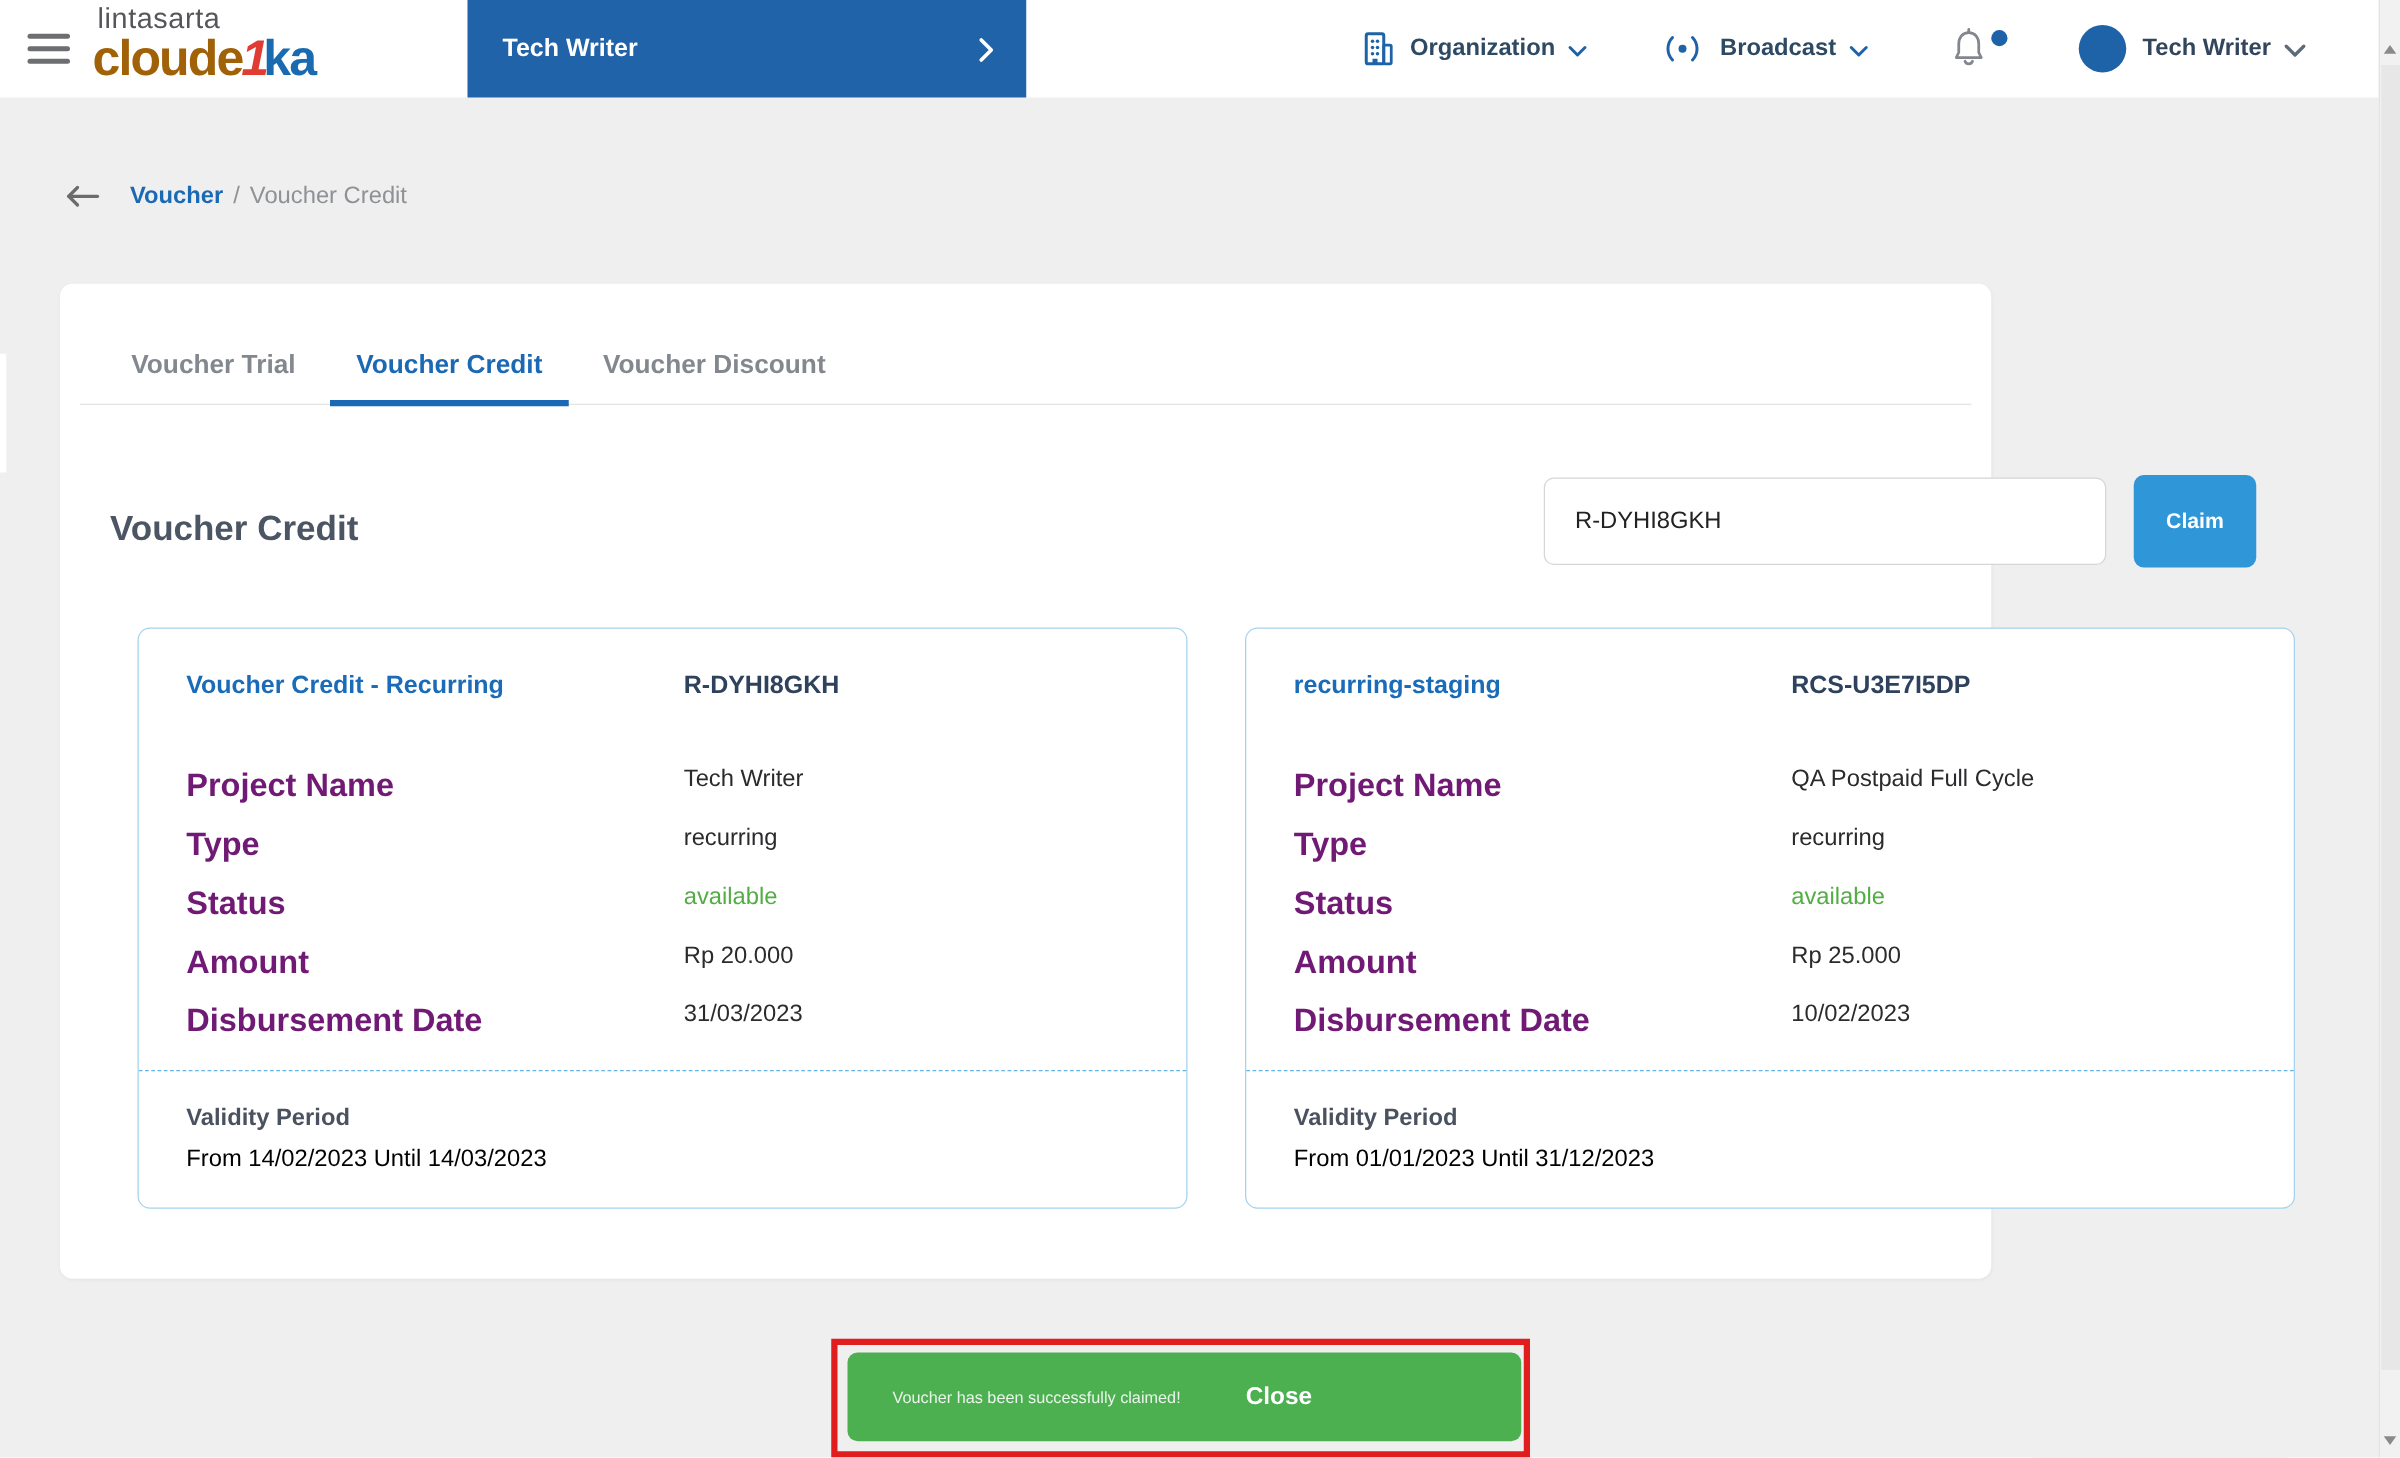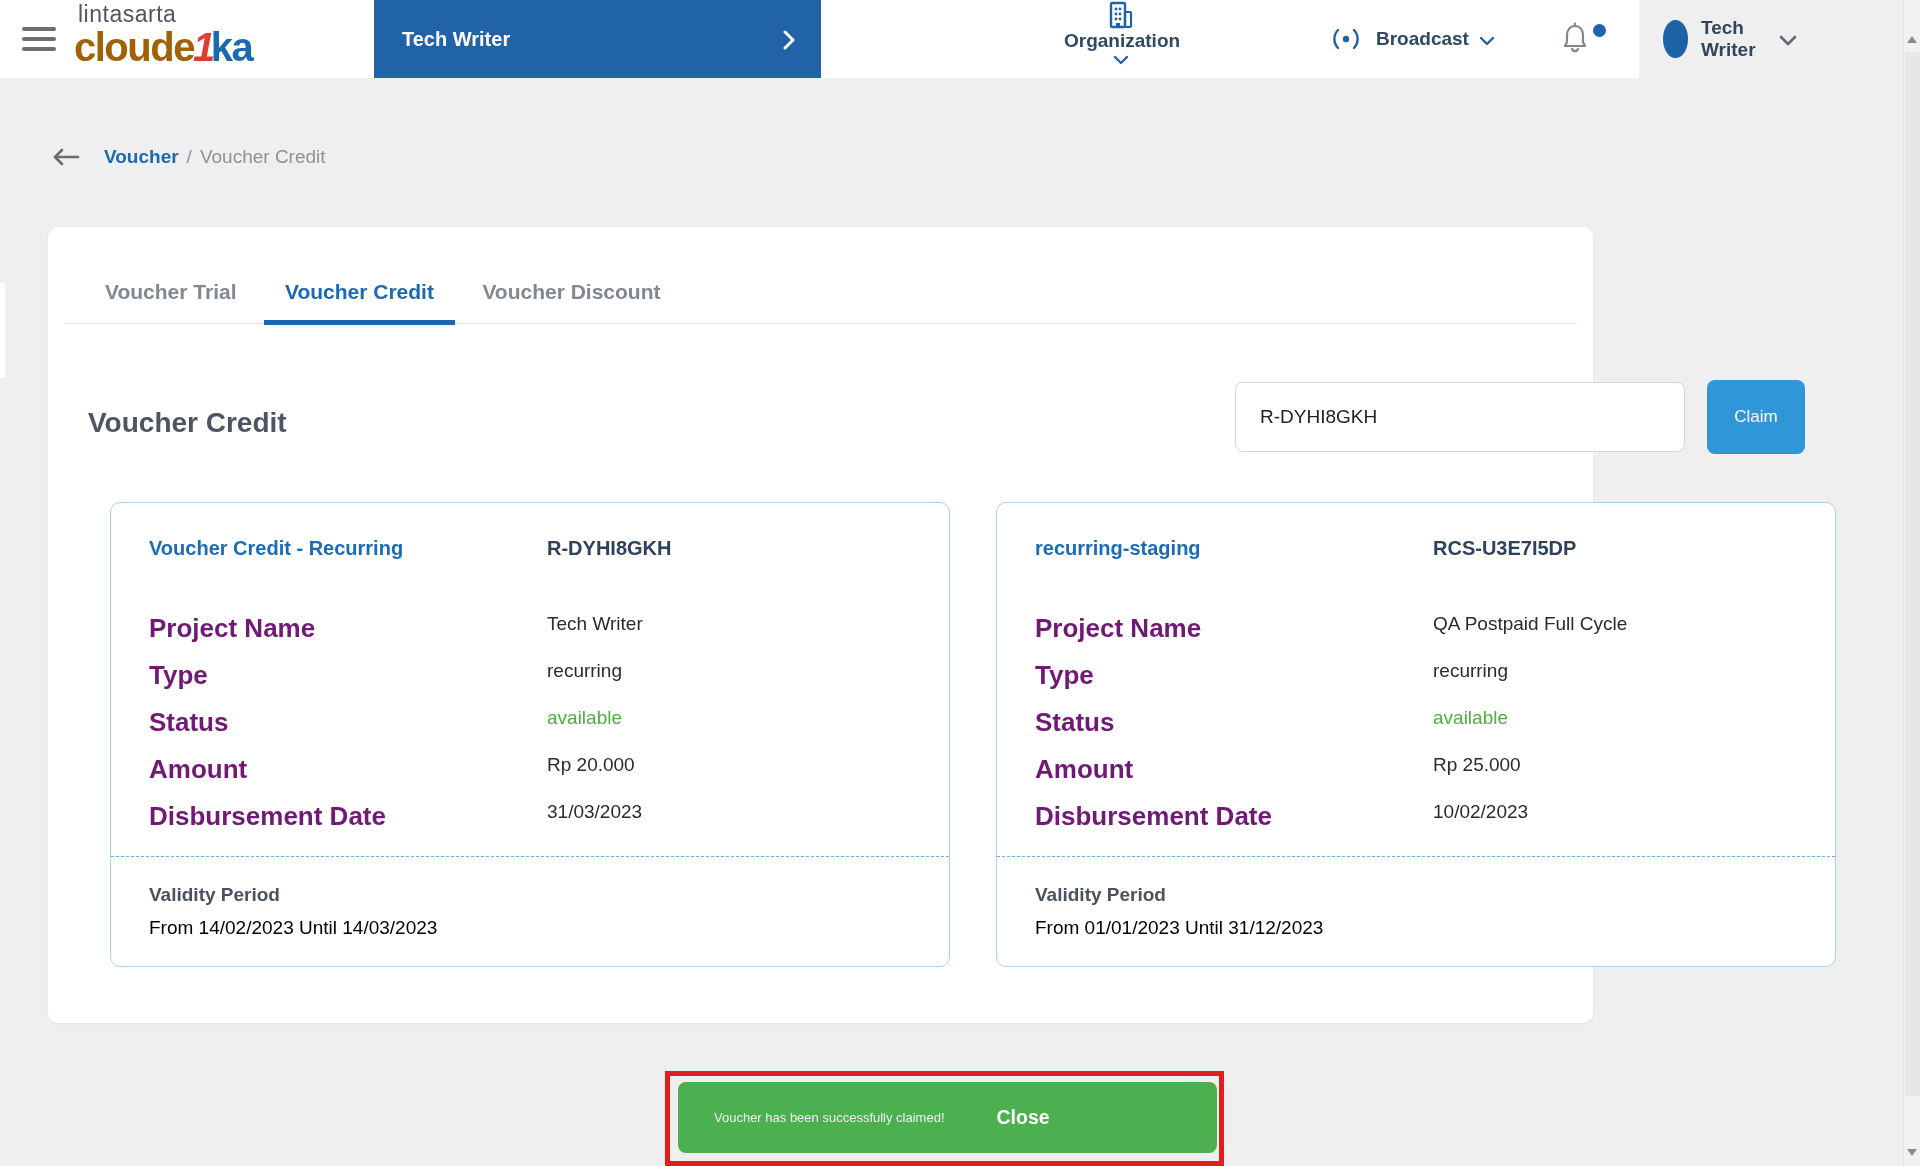--- a/index.html
+++ b/index.html
@@ -6,41 +6,41 @@
   html,body { width:1920px; height:1166px; overflow:hidden; }
   body {
     font-family:"Liberation Sans", sans-serif;
     background:#efefef;
     position:relative;
     color:#2b2b2e;
   }
 
   
   .header {
-    position:absolute; left:0; top:0; width:1639px; height:78px;
+    position:absolute; left:0; top:0; width:1903px; height:78px;
     background:#ffffff; z-index:5;
   }
   .hamburger { position:absolute; left:22px; top:27px; width:34px; height:24px; cursor:pointer; }
   .hamburger span { display:block; width:34px; height:4px; background:#6d6e71; border-radius:2px; margin-bottom:6px; }
   .logo { position:absolute; left:74px; top:3px; line-height:1; }
   .logo .logo-top { font-size:23px; color:#55565a; letter-spacing:.5px; padding-left:4px; }
   .logo .logo-bottom { font-size:40px; font-weight:bold; letter-spacing:-1.5px; margin-top:1px; }
   .logo .lb1 { color:#a16207; }
   .logo .lb2 { color:#e03c31; font-style:italic; margin:0 -3px 0 -1px; }
   .logo .lb3 { color:#1a6ab0; }
 
   .project-btn {
     position:absolute; left:374px; top:0; width:447px; height:78px;
     background:#2163a8; display:flex; align-items:center; cursor:pointer;
   }
   .project-btn .pb-label { color:#fff; font-weight:bold; font-size:20px; margin-left:28px; }
   .project-btn .pb-chevron { position:absolute; right:26px; top:30px; }
 
   .hdr-item { position:absolute; top:0; height:78px; display:flex; align-items:center; cursor:pointer; }
-  .hdr-org { left:1052px;flex-direction:column; }
+  .hdr-org { left:1090px; }
   .hdr-broadcast { left:1328px; }
   .hdr-label { font-weight:bold; font-size:19px; color:#2e4a63; margin:0 10px 0 12px; }
   .chev-down { margin-top:3px; }
 
   .bell-wrap { position:absolute; left:1560px; top:22px; width:46px; height:36px; cursor:pointer; }
   .bell-dot { position:absolute; right:0; top:2px; width:13px; height:13px; border-radius:50%; background:#1e62a8; }
 
   .user-wrap { position:absolute; left:1663px; top:0; height:78px; display:flex; align-items:center; cursor:pointer; }
   .avatar { width:38px; height:38px; border-radius:50%; background:#1e62a8; }
   .user-name { font-weight:bold; font-size:19px; color:#32455c; margin:0 10px 0 13px; }
@@ -75,21 +75,21 @@
   .section-title { position:absolute; left:40px; top:180px; font-size:28px; font-weight:bold; color:#4b5563; }
 
   .claim-input {
     position:absolute; left:1187px; top:155px; width:450px; height:70px;
     border:1px solid #d6d6d6; border-radius:8px; padding:0 24px;
     font-family:"Liberation Sans", sans-serif; font-size:19px; color:#222; outline:none; background:#fff;
   }
   .claim-btn {
     position:absolute; left:1659px; top:153px; width:98px; height:74px;
     background:#2f96d8; border:none; border-radius:8px; color:#fff;
-    font-family:"Liberation Sans", sans-serif; font-weight:normal; font-size:17px; cursor:pointer;
+    font-family:"Liberation Sans", sans-serif; font-weight:bold; font-size:17px; cursor:pointer;
   }
 
   
   .vcard {
     position:absolute; top:275px; width:840px; height:465px;
     border:1px solid #a5d2ee; border-radius:10px; background:#fff;margin-left:20px;
   }
   .vcard.c0 { left:42px; }
   .vcard.c1 { left:928px; }
   .vc-title { position:absolute; left:38px; top:34px; font-size:20px; font-weight:bold; color:#1a6bb8; }

